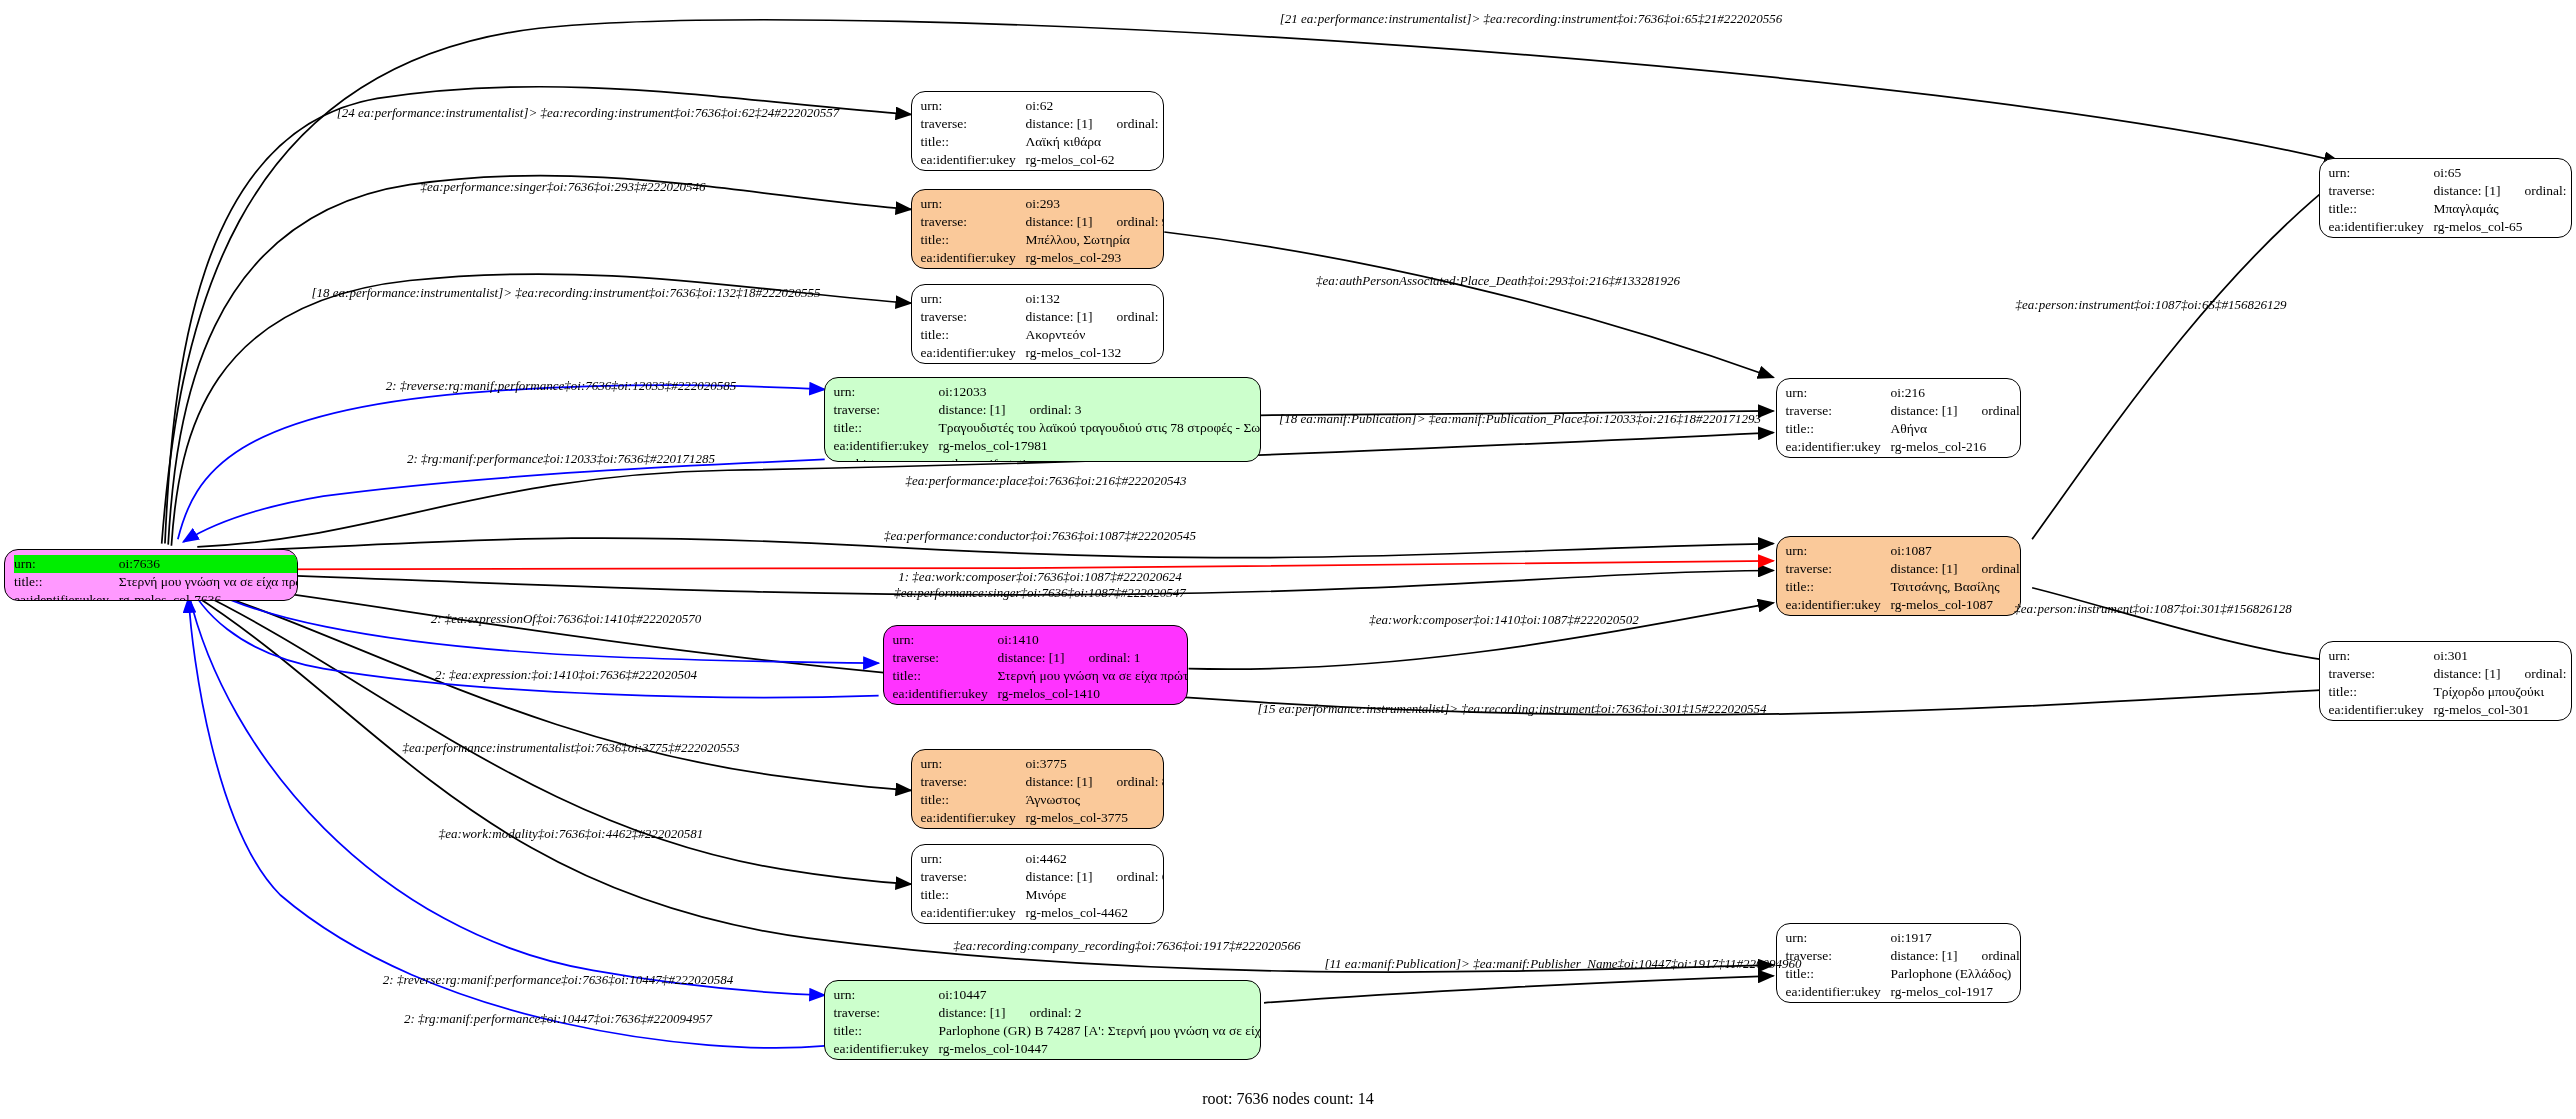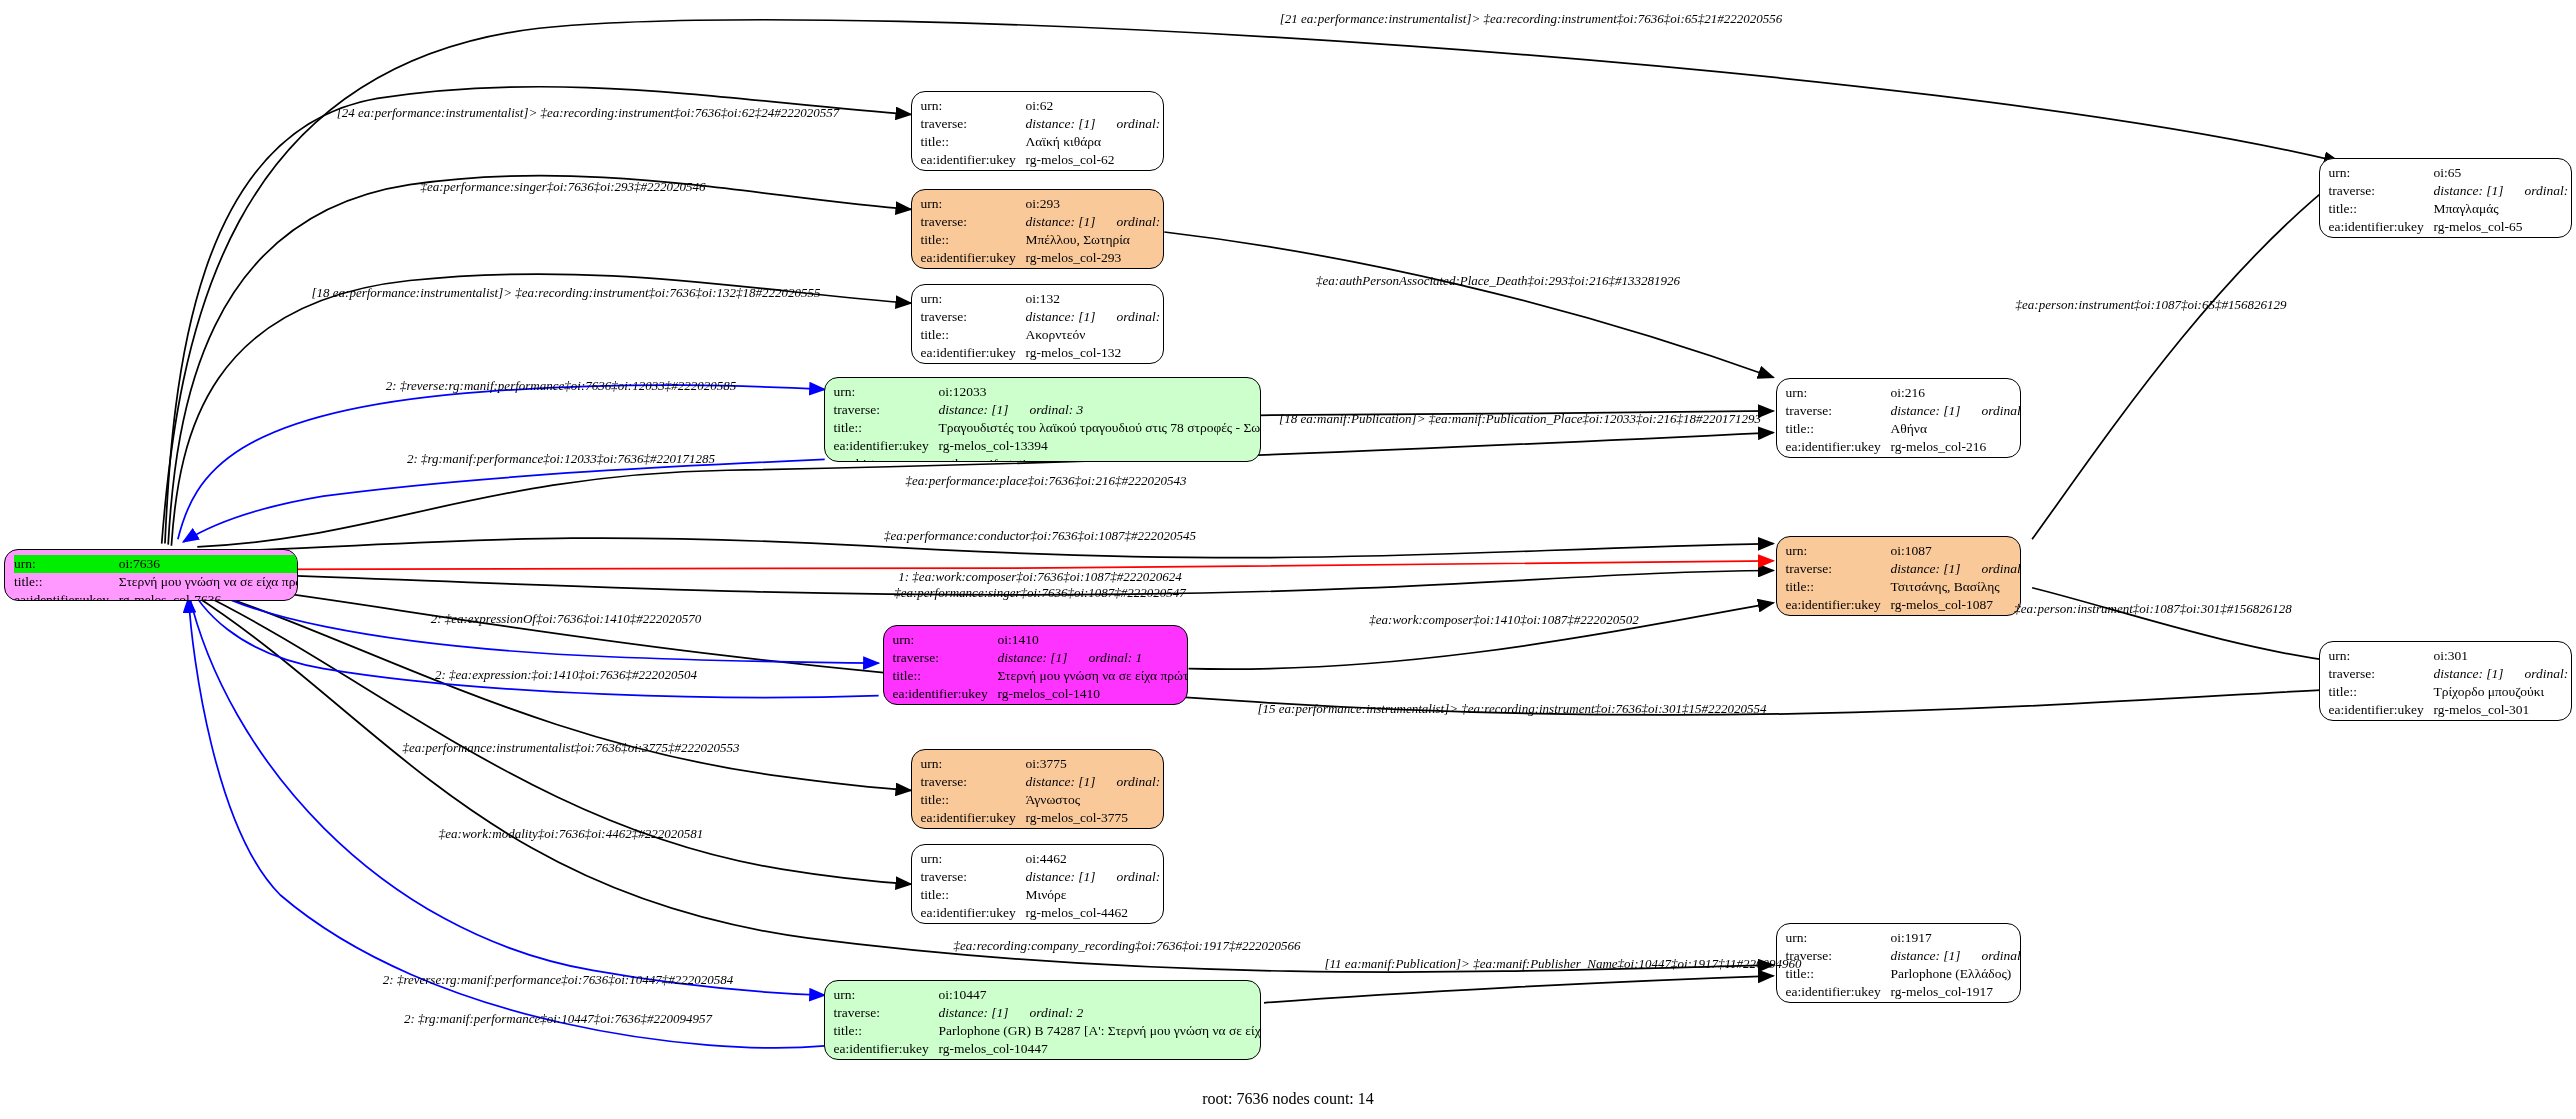--- a/index.html
+++ b/index.html
@@ -24,21 +24,21 @@
   .node table{border-collapse:collapse;width:100%;}
   .node td{
     font-size:13.5px;
     line-height:1.32;
     color:#000000;
     white-space:nowrap;
     padding:0;
     vertical-align:top;
   }
   .node td.k{padding-right:9.7px;}
-  .node td.v .sub{display:inline-block;font-style:italic;}
+  .node td.v .sub{display:inline-block;}
   .node td.v .sub.d{min-width:91px;}
   .row-hl td{background:#00ee00;}
   .nd-orange{background:#fac99a;}
   .nd-green{background:#ccffcc;}
   .nd-magenta{background:#ff33ff;}
   .nd-violet{background:#ff99ff;}
   .nd-white{background:#ffffff;}
   .elabel{
     position:absolute;
     font-size:13px;
@@ -242,21 +242,21 @@
       <tr>
         <td class="k">traverse:</td>
         <td class="v"><span class="sub d">distance: [1]</span><span class="sub">ordinal: 3</span></td>
       </tr>
       <tr>
         <td class="k">title::</td>
         <td class="v">Τραγουδιστές του λαϊκού τραγουδιού στις 78 στροφές - Σωτηρ…</td>
       </tr>
       <tr>
         <td class="k">ea:identifier:ukey</td>
-        <td class="v">rg-melos_col-13394</td>
+        <td class="v">rg-melos_col-17981</td>
       </tr>
       <tr>
         <td class="k">ea:obj-type:</td>
         <td class="v">auth-manifestation</td>
       </tr>
     </tbody>
       </table>
   </div>
 
   <div class="node nd-white" style="left:2319px;top:158px;width:253px;height:80px;">

